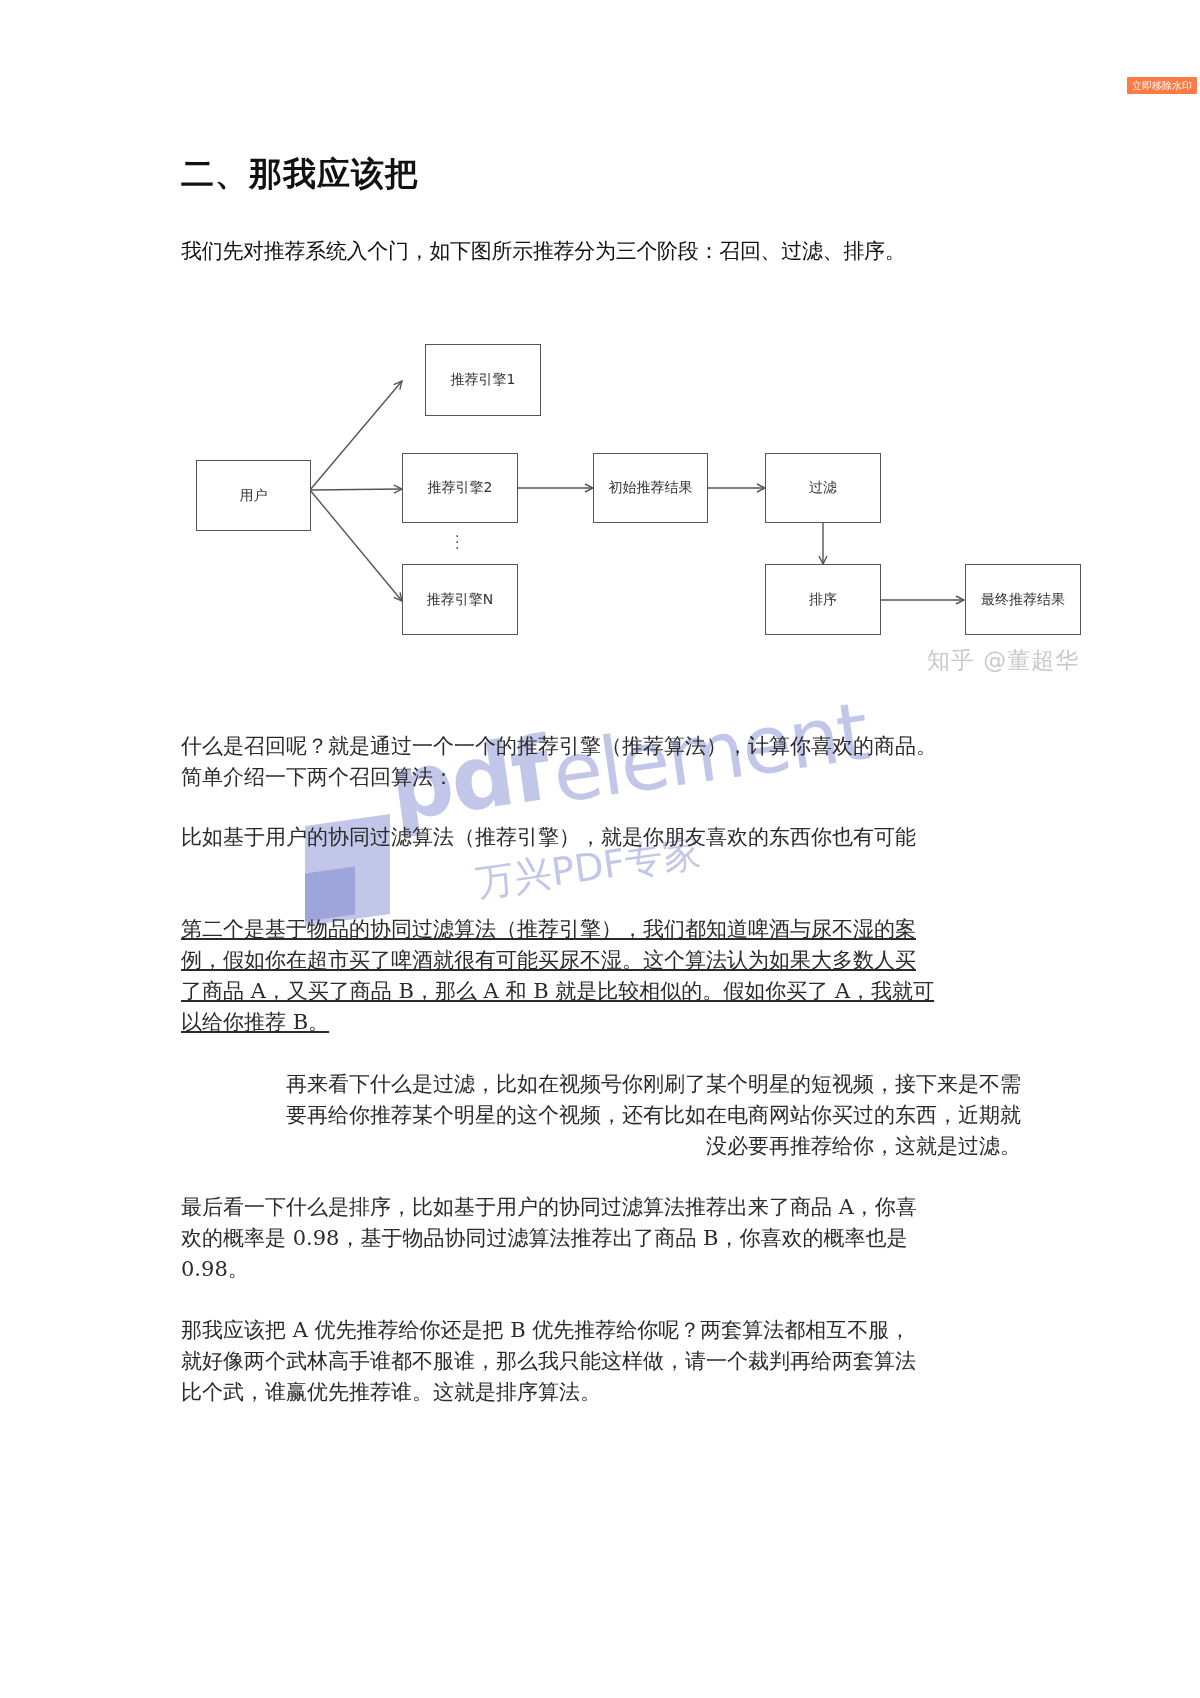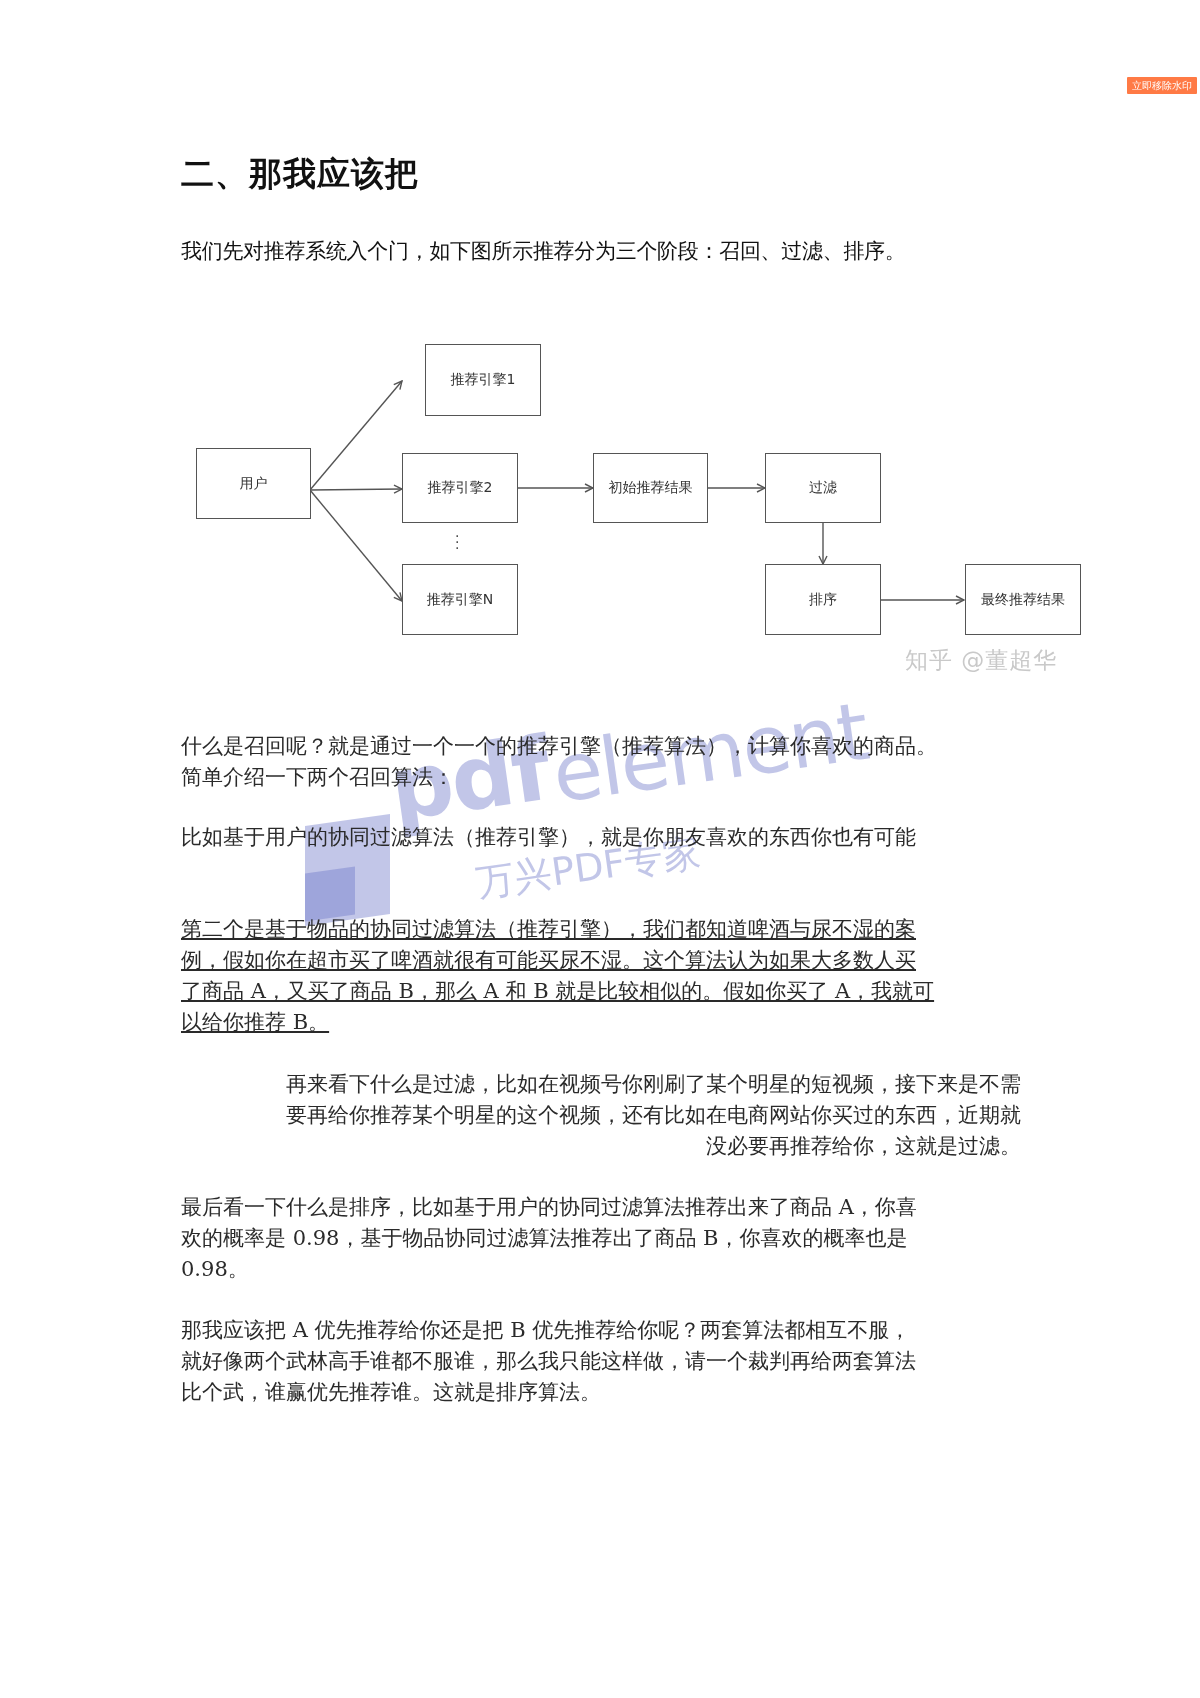--- a/index.html
+++ b/index.html
@@ -12,21 +12,21 @@
          font-weight: bold; font-size: 33px; letter-spacing: 1px; color: #111; margin: 0; }
   .intro { position: absolute; left: 181px; top: 237px; font-family: "DejaVu Sans", sans-serif;
          font-weight: normal; font-size: 21px; color: #111; margin: 0; letter-spacing: -0.3px; }
   .diagram { position: absolute; left: 0; top: 0; width: 1200px; height: 700px; pointer-events: none; }
   .diagram svg { position: absolute; left: 0; top: 0; }
   .node { position: absolute; border: 1.6px solid #555; background: #fff; box-sizing: border-box;
          display: flex; align-items: center; justify-content: center;
          font-family: "DejaVu Sans", sans-serif; font-size: 14px; color: #333; pointer-events: auto; }
   .dots { position: absolute; left: 455px; top: 533px; font-family: "DejaVu Sans", sans-serif;
          font-size: 14px; line-height: 6px; color: #444; }
-  .zhihu { position: absolute; left: 905px; top: 645px; font-family: "DejaVu Sans", sans-serif;
+  .zhihu { position: absolute; left: 927px; top: 645px; font-family: "DejaVu Sans", sans-serif;
          font-size: 23px; color: #c9c9c9; letter-spacing: 1px; }
   .body-text { position: absolute; left: 181px; width: 840px; font-size: 21px; line-height: 31px;
          color: #2a2a2a; margin: 0; }
   .body-text .line { display: block; white-space: nowrap; }
   .wm { position: absolute; pointer-events: none; color: rgba(110,120,200,0.42);
          font-family: "DejaVu Sans", sans-serif; }
   .wm-block { position: absolute; background: rgba(110,120,200,0.42); }
 </style>
 </head>
 <body>
@@ -50,21 +50,21 @@
 
     <line x1="518" y1="488" x2="593" y2="488" stroke="#555" stroke-width="1.4" marker-end="url(#arr)"></line>
 
     <line x1="708" y1="488" x2="765" y2="488" stroke="#555" stroke-width="1.4" marker-end="url(#arr)"></line>
 
     <line x1="823" y1="522" x2="823" y2="564" stroke="#555" stroke-width="1.4" marker-end="url(#arr)"></line>
 
     <line x1="880" y1="600" x2="964" y2="600" stroke="#555" stroke-width="1.4" marker-end="url(#arr)"></line>
   </svg>
 
-  <div class="node" style="left:196px;top:448px;width:115px;height:71px;">用户</div>
+  <div class="node" style="left:196px;top:460px;width:115px;height:71px;">用户</div>
   <div class="node" style="left:402px;top:344px;width:116px;height:72px;margin-left:23px;">推荐引擎1</div>
   <div class="node" style="left:402px;top:453px;width:116px;height:70px;">推荐引擎2</div>
   <div class="dots">·<br>·<br>·</div>
   <div class="node" style="left:402px;top:564px;width:116px;height:71px;">推荐引擎N</div>
   <div class="node" style="left:593px;top:453px;width:115px;height:70px;">初始推荐结果</div>
   <div class="node" style="left:765px;top:453px;width:116px;height:70px;">过滤</div>
   <div class="node" style="left:765px;top:564px;width:116px;height:71px;">排序</div>
   <div class="node" style="left:965px;top:564px;width:116px;height:71px;">最终推荐结果</div>
 
   <div class="zhihu">知乎 @董超华</div>

